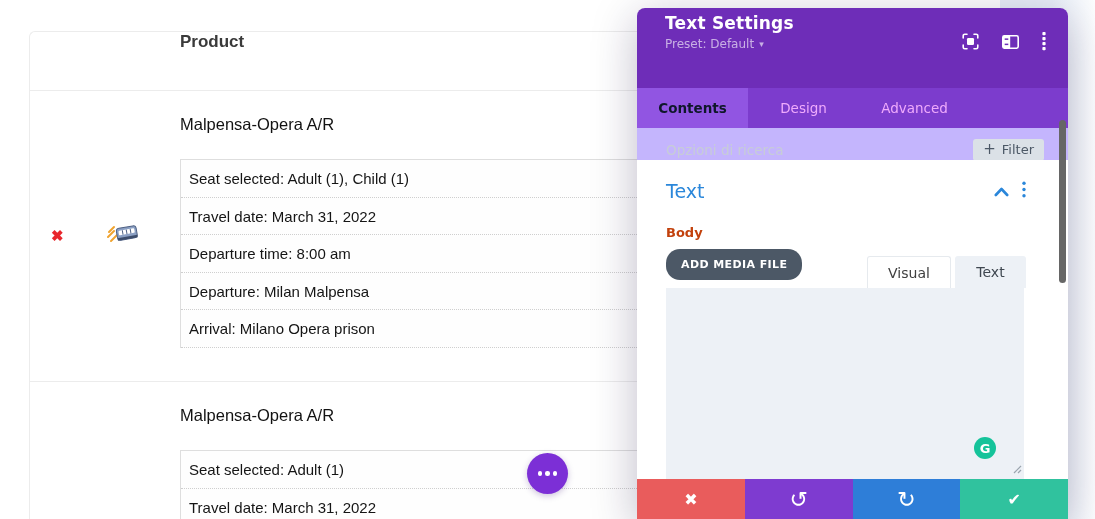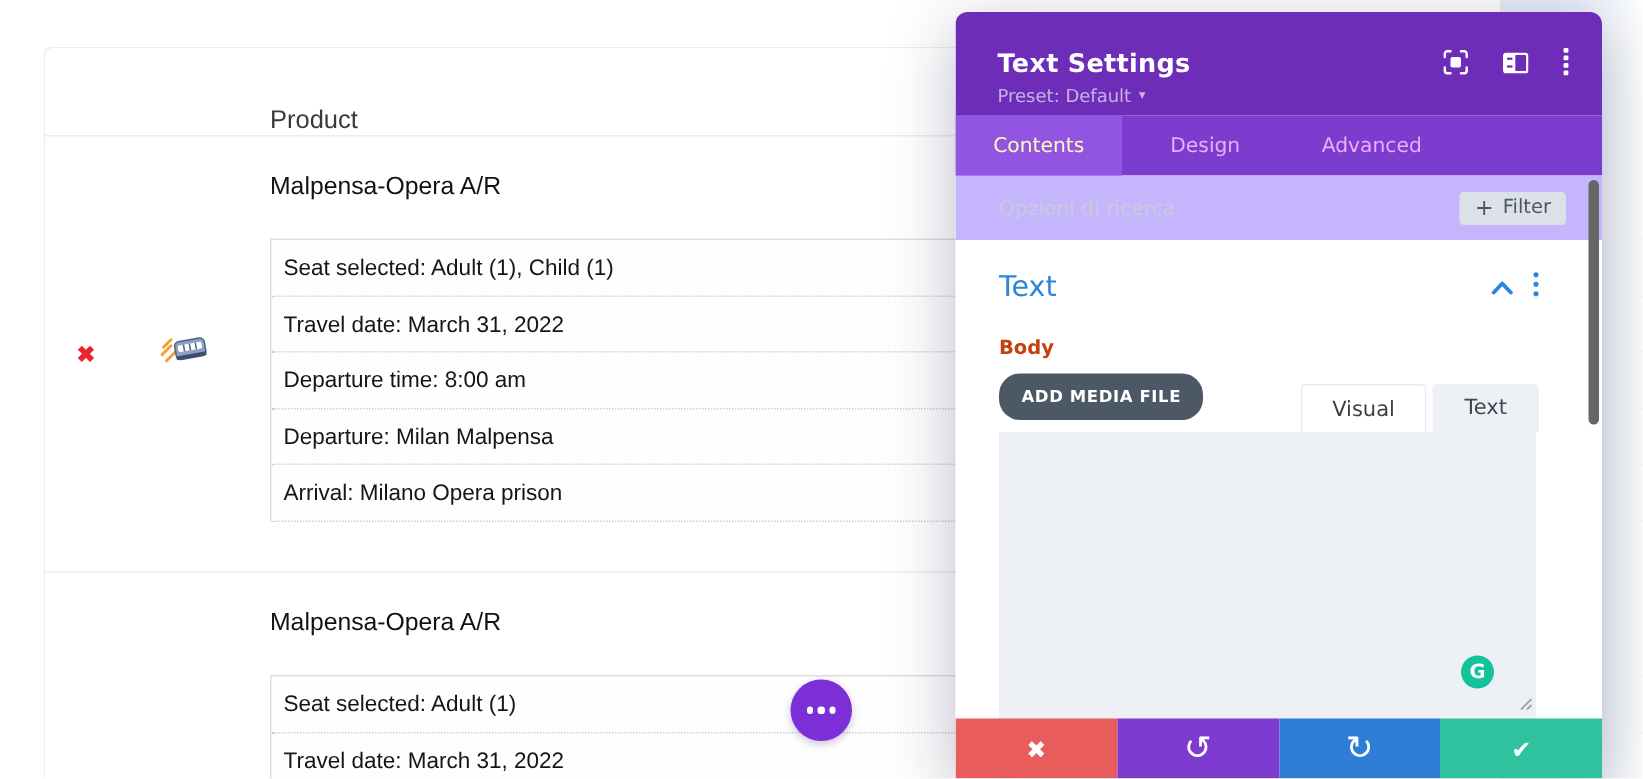--- a/index.html
+++ b/index.html
@@ -4,22 +4,22 @@
 <style>
   * { margin:0; padding:0; box-sizing:border-box; }
   html,body { width:1095px; height:519px; overflow:hidden; background:#fff;
               font-family:"Liberation Sans", sans-serif; }
   .stage { position:relative; width:1095px; height:519px; }
 
   
   .cart-card { position:absolute; left:29px; top:31px; width:1066px; height:488px;
                border-top:1px solid #ececec; border-left:1px solid #ececec;
                border-radius:6px 0 0 0; background:#fff; color:#1d1d1d; }
-  .cart-header { height:59px; border-bottom:1px solid #ececec; display:flex; align-items:flex-end;
-                 padding-left:150px; font-size:17px; font-weight:400; color:#3a3a3a; }
+  .cart-header { height:59px; border-bottom:1px solid #ececec; display:flex; align-items:flex-start;
+                 padding-left:150px; font-size:17px; font-weight:700; color:#3a3a3a; }
   .cart-item { position:relative; }
   .cart-item.first { height:291px; border-bottom:1px solid #ececec; }
   .cart-item.second { height:197px; }
   .item-title { position:absolute; left:150px; top:24px; font-size:16.5px; font-weight:500; color:#121212; }
   .inner-table { position:absolute; left:150px; top:68px; right:0;
                  border-top:1px solid #dedede; border-left:1px solid #dedede; background:#fefefe; }
   .inner-row { height:37.6px; line-height:37.6px; padding-left:8px; font-size:15px; color:#151515;
                border-bottom:1px dotted #cfcfcf; white-space:nowrap; }
   .remove-x { position:absolute; left:21px; top:50%; transform:translateY(-50%);
               color:#e8262c; font-size:15px; font-weight:700; cursor:pointer; }
@@ -32,31 +32,31 @@
   .module-dots i { width:4.5px; height:4.5px; border-radius:50%; background:#fff; }
 
   
   .bg-strip { position:absolute; left:1000px; right:0; top:0; bottom:0; z-index:5;
               background:linear-gradient(to right,#e9eff8 55%, #fdfeff); }
 
   
   .modal { position:absolute; left:637px; top:8px; width:431px; height:511px; z-index:10;
            border-radius:8px 8px 0 0; overflow:hidden; background:#fff;
            box-shadow:0 10px 45px rgba(25,15,60,.28); font-family:"DejaVu Sans","Liberation Sans",sans-serif; }
-  .m-header { height:69px; background:#6e2db8; padding:25px 28px; position:relative; }
+  .m-header { height:80px; background:#6e2db8; padding:5px 28px; position:relative; }
   .m-title { color:#fff; font-size:17px; font-weight:700; letter-spacing:.2px; }
   .m-preset { margin-top:4px; font-size:12px; color:rgba(255,255,255,.62); display:flex; align-items:center; gap:5px; cursor:pointer; }
   .m-preset .caret { font-size:9px; }
   .m-hicons { position:absolute; right:22px; top:24px; display:flex; gap:23px; align-items:center; }
   .m-hicons .hic { cursor:pointer; display:block; }
 
   .m-tabs { height:40px; background:#7c3ccd; display:flex; }
   .m-tab { width:111px; display:flex; align-items:center; justify-content:center;
            font-size:13.5px; color:#f0abfc; cursor:pointer; }
-  .m-tab.active { background:#9155e2; color:#fef9c3; }
+  .m-tab.active { background:#9155e2; color:#0f172a;font-weight:bold; }
 
   .m-search { height:43px; background:#c4b5fd; display:flex; align-items:center;
               justify-content:space-between; padding:0 24px 0 29px; }
   .m-search input { border:none; outline:none; background:transparent; font-size:13.5px; width:240px;
                     font-family:inherit; color:#5a6472; }
   .m-search input::placeholder { color:#c7cdd7; }
   .filter-btn { background:#dbe1e7; border-radius:3px; padding:3px 10px 4px; display:flex; gap:6px;
                 align-items:center; font-size:13px; color:#4c5866; cursor:pointer; }
   .filter-btn .plus { font-size:15px; line-height:13px; }
 

